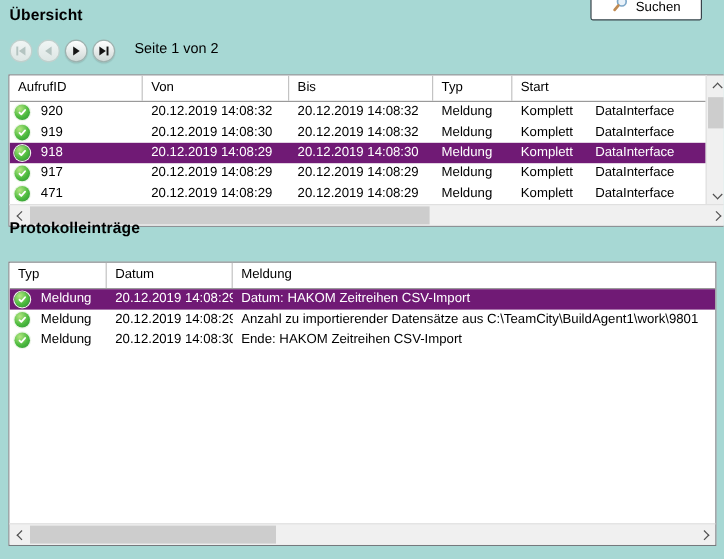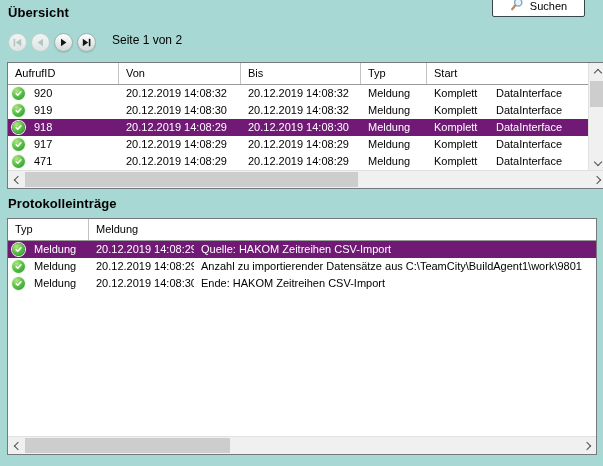--- a/index.html
+++ b/index.html
@@ -4,21 +4,21 @@
 <style>
   html,body{margin:0;padding:0;}
   body{
     width:603px;height:466px;position:relative;overflow:hidden;
     background:#a7d8d4;
     font-family:"Liberation Sans","DejaVu Sans",sans-serif;
     font-size:11px;color:#000;
   }
   .section-title{position:absolute;font-size:13px;font-weight:bold;letter-spacing:.1px;}
   .t-uebersicht{left:8px;top:5px;text-align:center;}
-  .t-protokoll{left:8px;top:196px;}
+  .t-protokoll{left:8px;top:182px;}
 
   
   .nav-row{position:absolute;left:8px;top:33px;height:20px;display:flex;align-items:flex-start;}
   .nav-btn{
     width:19px;height:19px;border-radius:50%;margin-right:4px;padding:0;
     background:linear-gradient(180deg,#ffffff,#cfd8d6);
     border:1px solid #9db1ae;display:flex;align-items:center;justify-content:center;
     box-shadow:0 1px 1px rgba(0,0,0,.12);cursor:pointer;
   }
   .nav-btn.disabled{background:linear-gradient(180deg,#f0f5f4,#dde6e4);border-color:#c0d0cd;box-shadow:none;}
@@ -222,34 +222,35 @@
       </div>
   </div>
 </div>
 
 <div class="section-title t-protokoll">Protokolleinträge</div>
 
 <div class="tbl pt protocol-table">
   <div class="tbl-main">
     <div class="tbl-header" id="pt-header">
         <div class="hcell c0">Typ</div>
+        <div class="hcell c1">Datum</div>
         <div class="hcell c2">Meldung</div>
       </div>
     <div id="pt-rows">
         <div class="row selected">
           <div class="cell c0">
             <span class="check">
               <svg width="9" height="9" viewBox="0 0 12 12">
                 <path d="M3 6.4 L5 8.4 L9.2 3.6" stroke="#fff" stroke-width="2" fill="none" stroke-linecap="round" stroke-linejoin="round"></path>
               </svg>
             </span>
             <span>Meldung</span>
           </div>
           <div class="cell c1">20.12.2019 14:08:29</div>
-          <div class="cell c2">Quelle: HAKOM Zeitreihen CSV-Import</div>
+          <div class="cell c2">Datum: HAKOM Zeitreihen CSV-Import</div>
         </div>
         <div class="row">
           <div class="cell c0">
             <span class="check">
               <svg width="9" height="9" viewBox="0 0 12 12">
                 <path d="M3 6.4 L5 8.4 L9.2 3.6" stroke="#fff" stroke-width="2" fill="none" stroke-linecap="round" stroke-linejoin="round"></path>
               </svg>
             </span>
             <span>Meldung</span>
           </div>

